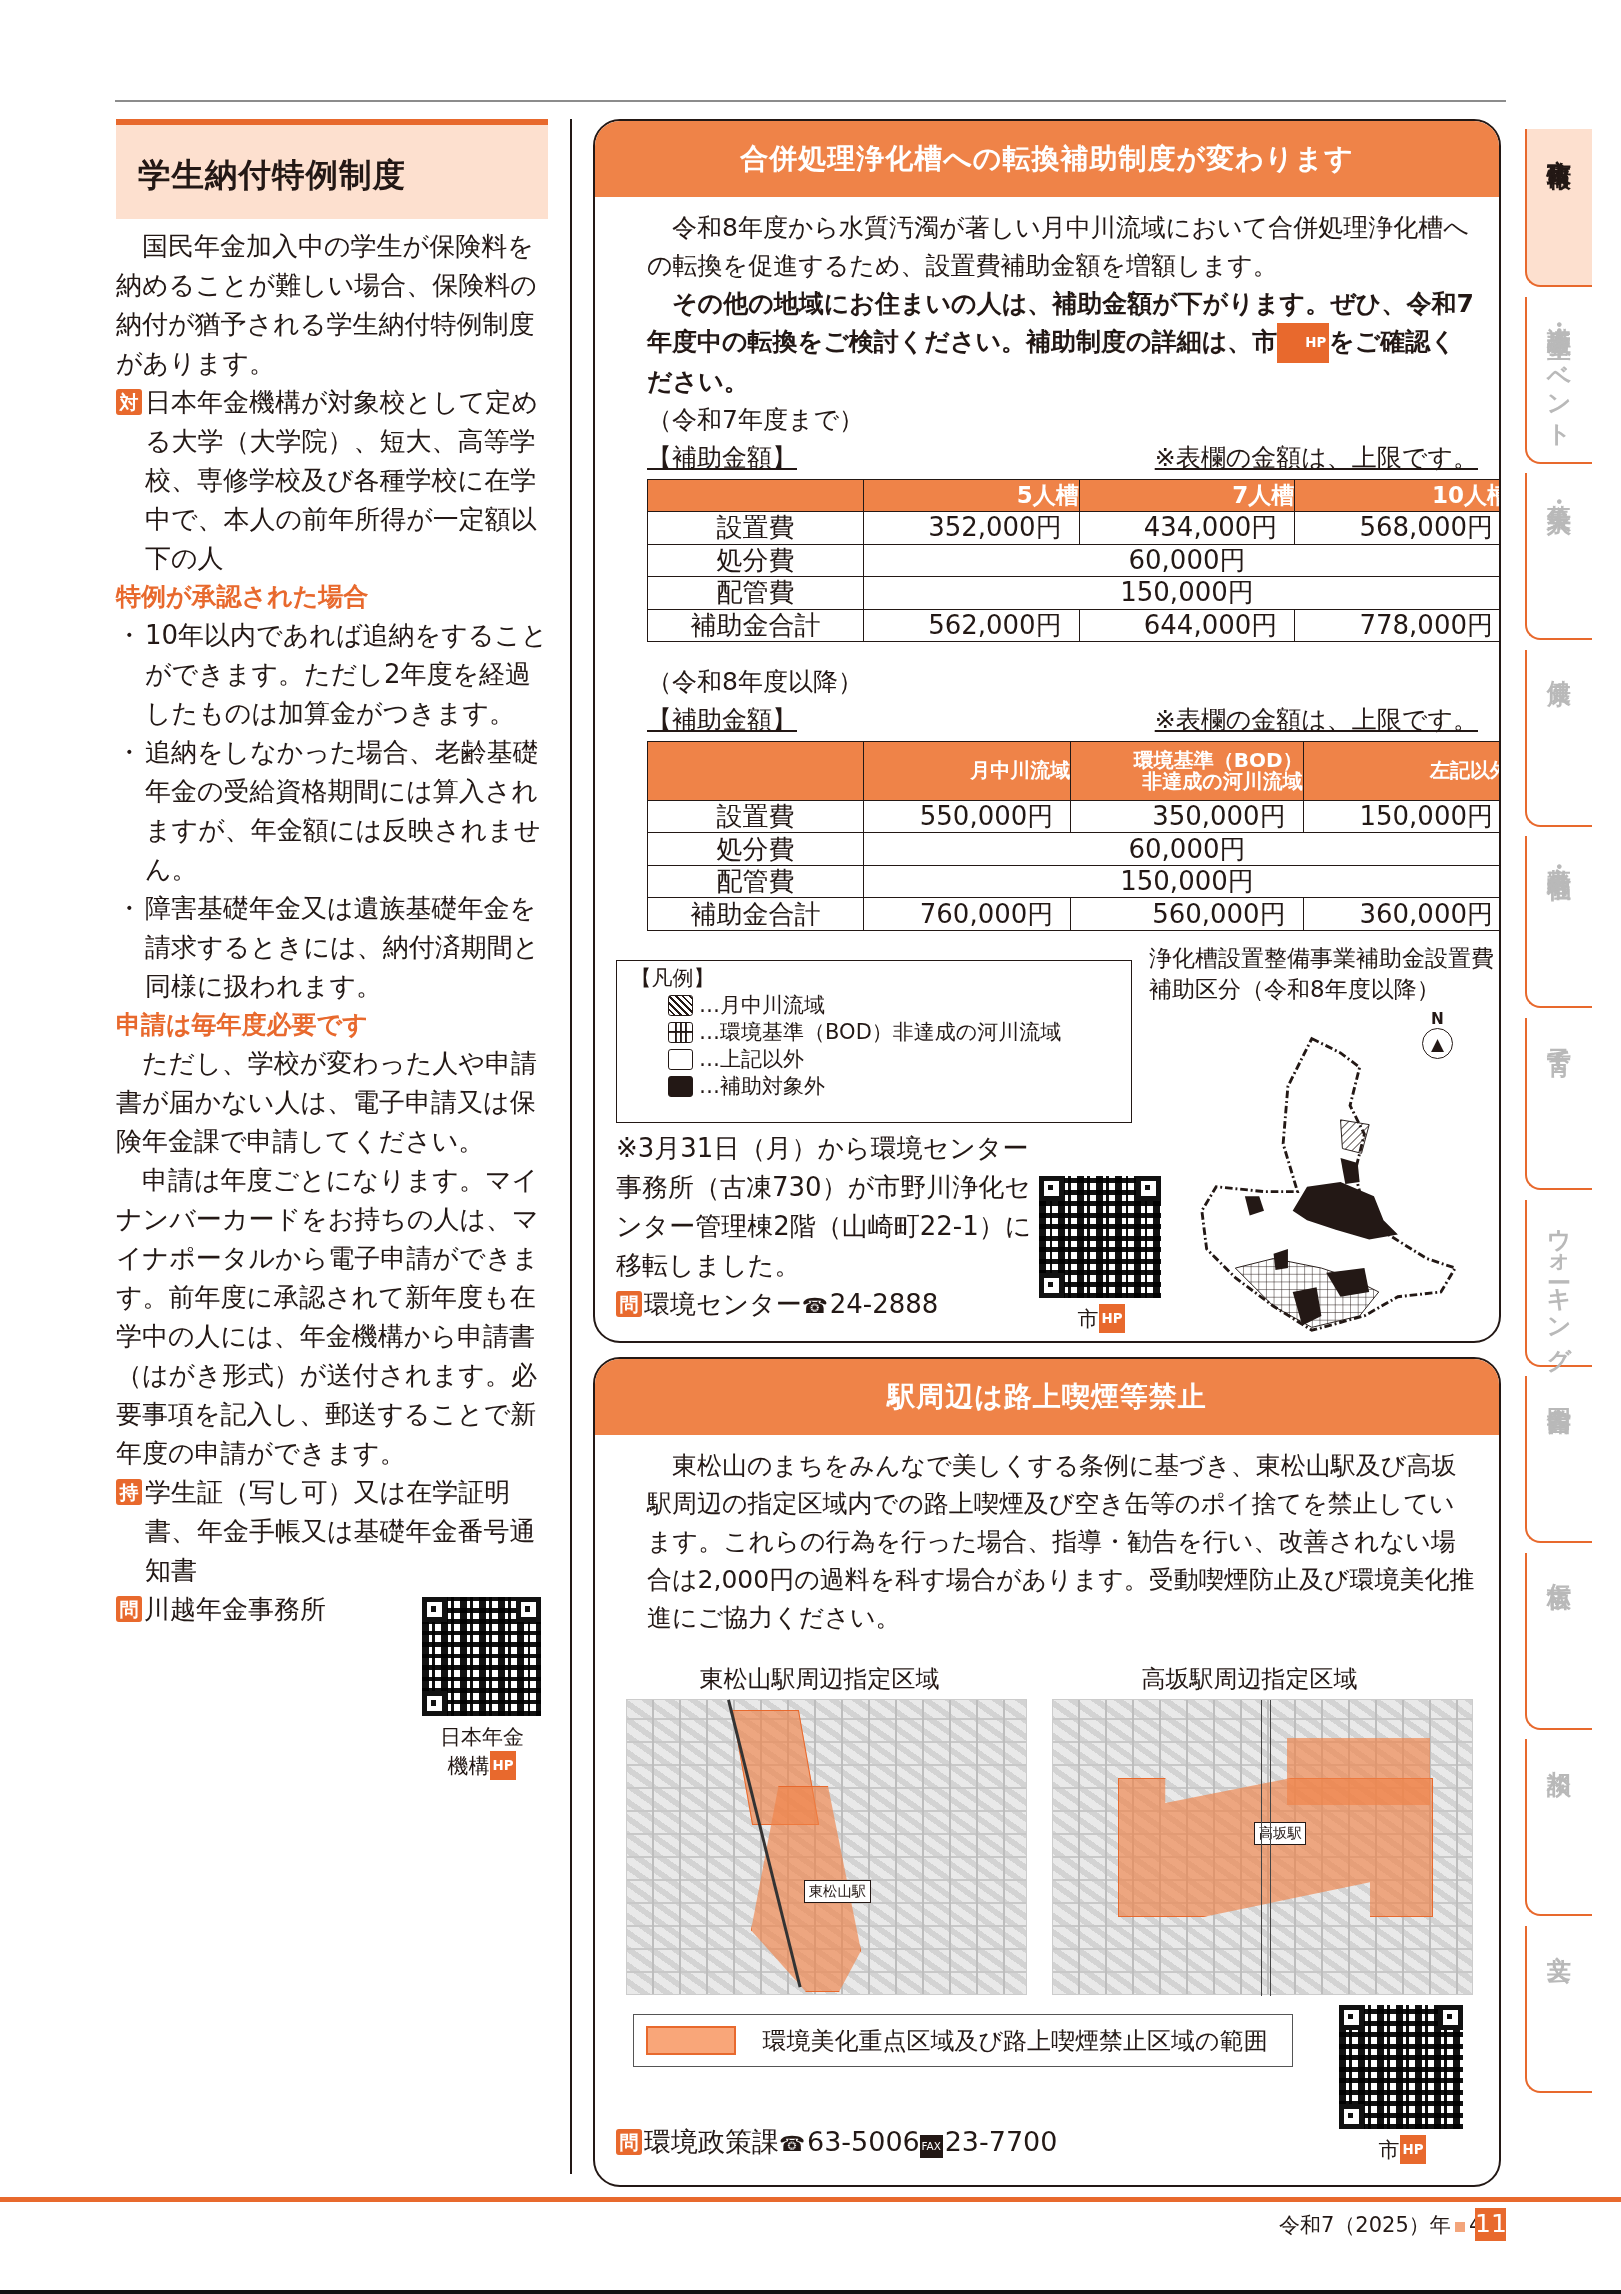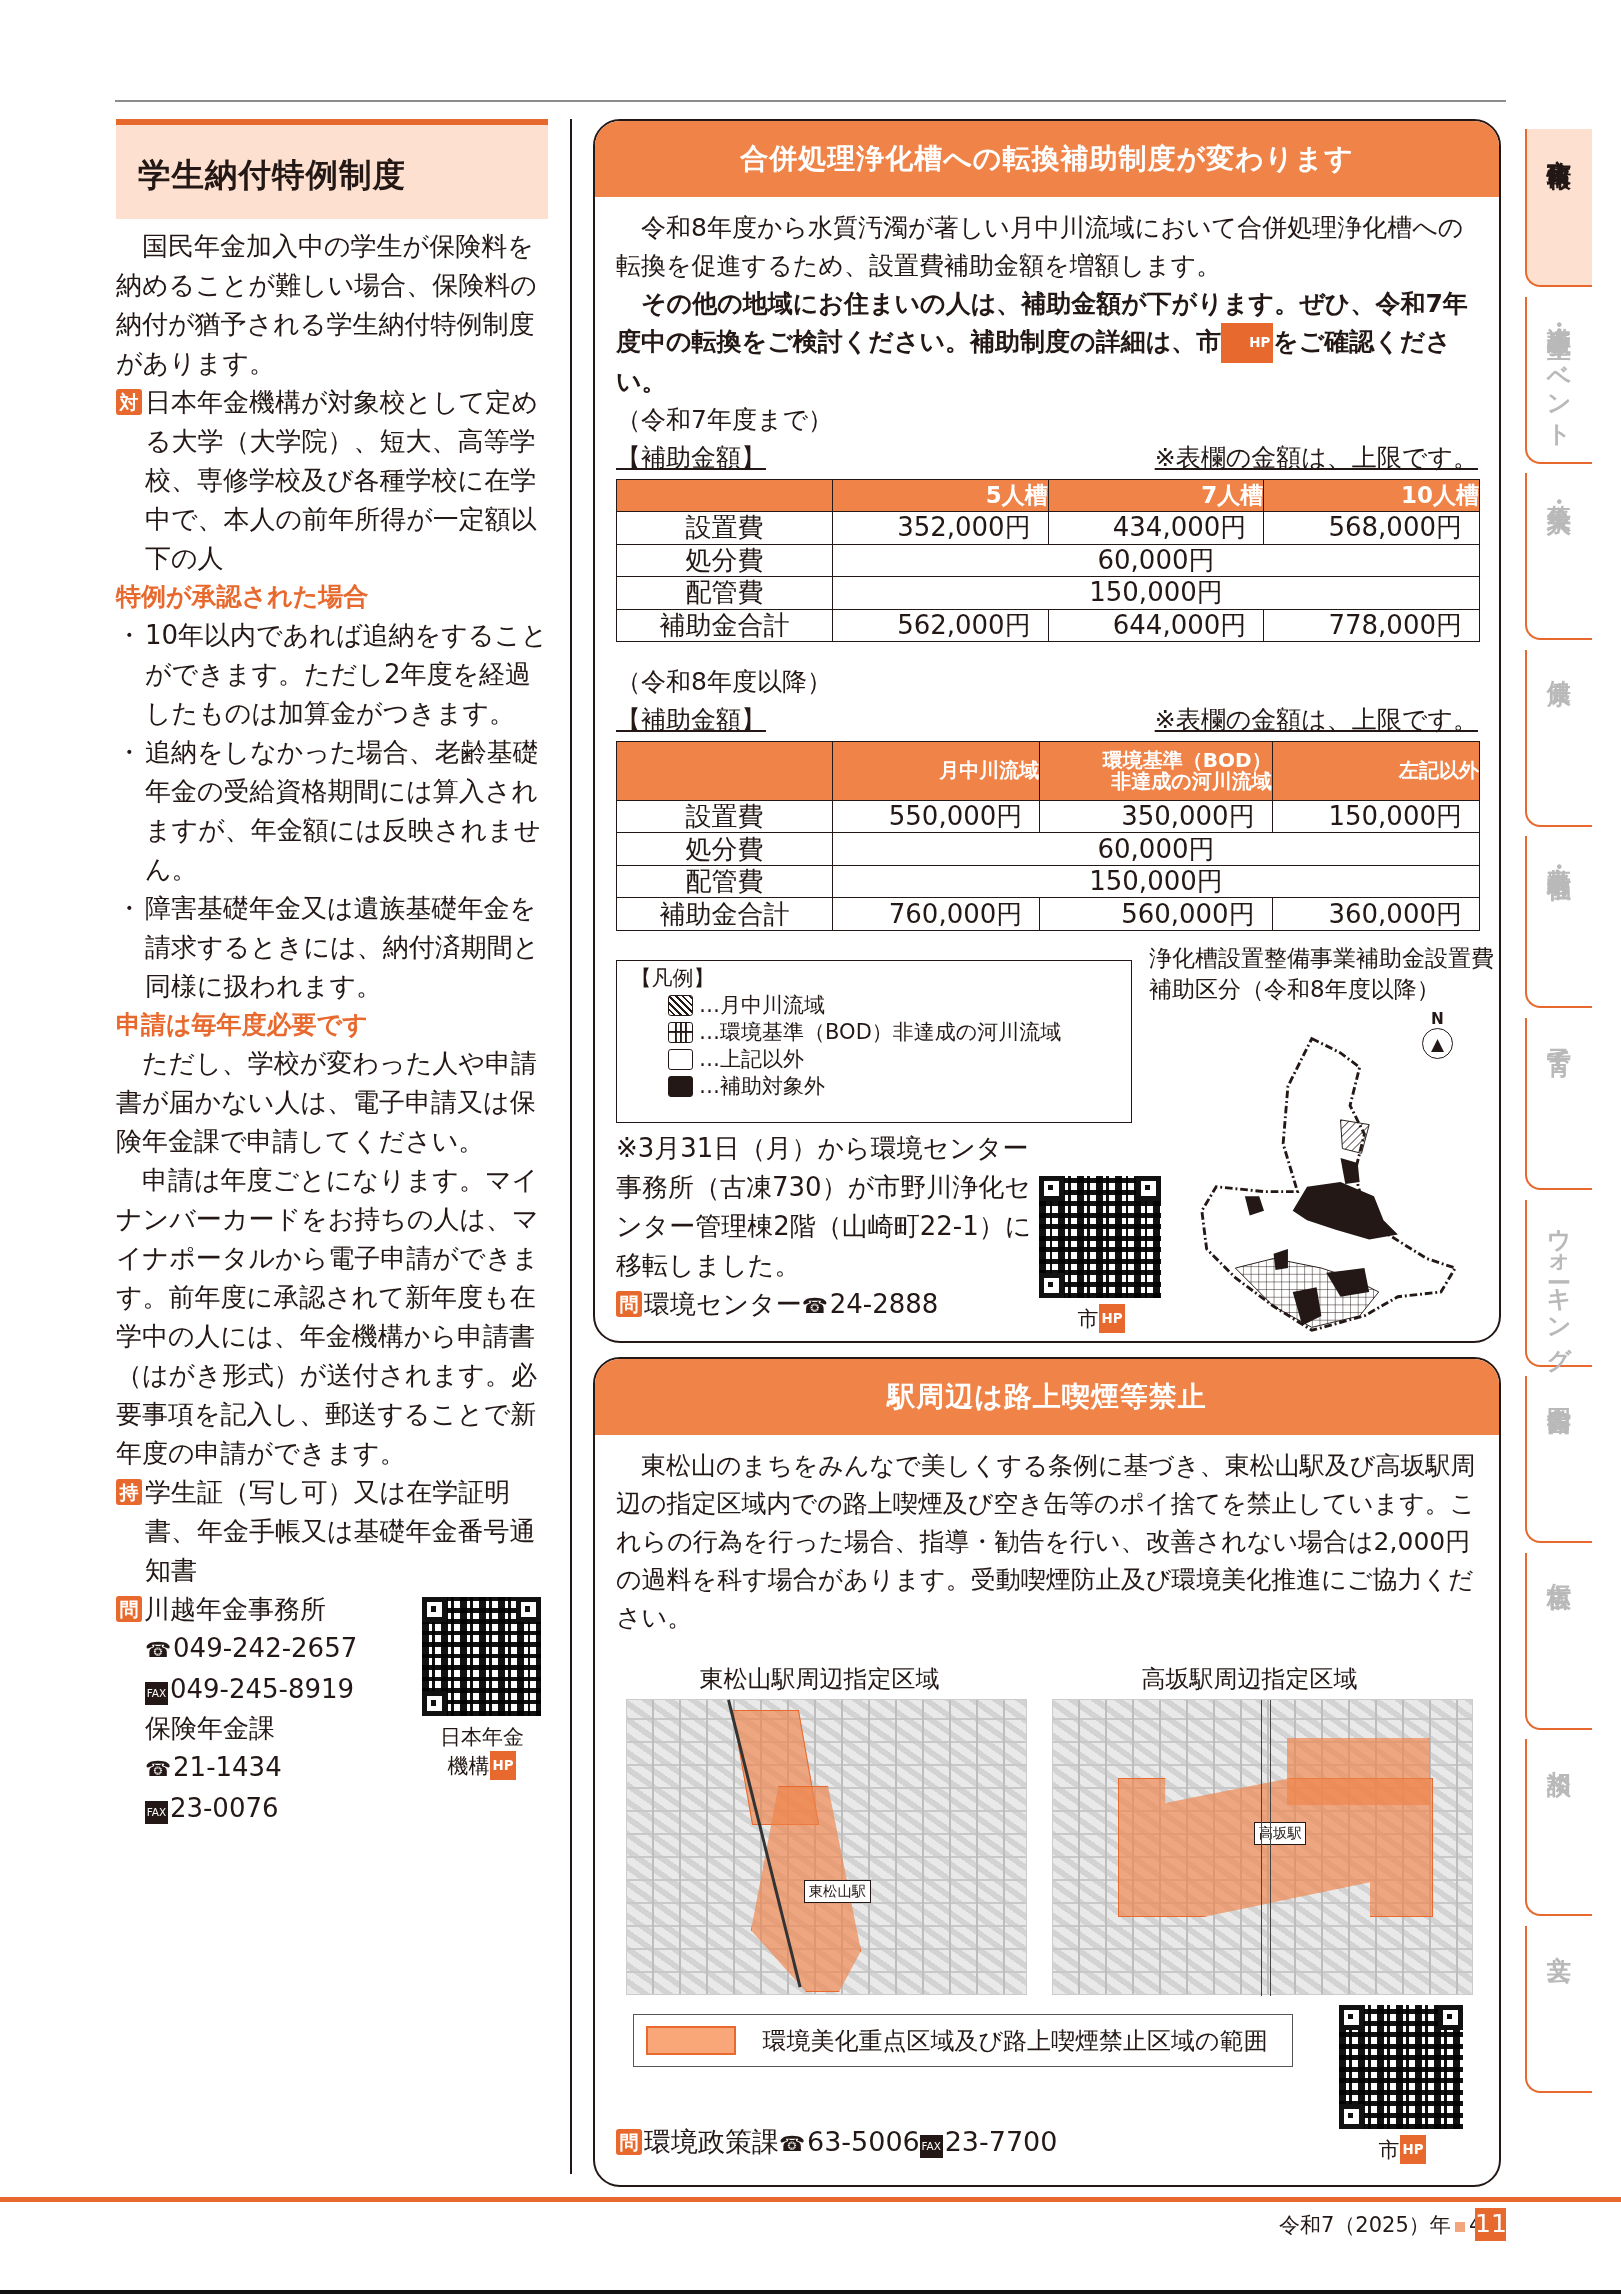--- a/index.html
+++ b/index.html
@@ -35,21 +35,21 @@
   .qr .finder { position: absolute; width: 25px; height: 25px; border: 5.7px solid #111; background: #fff; }
   .qr .finder::after { content: ""; position: absolute; left: 3.8px; top: 3.8px; width: 5.7px; height: 5.7px; background: #111; }
   .qr .f1 { left: 0; top: 0; } .qr .f2 { right: 0; top: 0; } .qr .f3 { left: 0; bottom: 0; }
   .qr-caption { position: absolute; text-align: center; font-size: 21px; line-height: 27px; }
   .hp-badge { display: inline-block; background: #e8692d; color: #fff; font-size: 13.4px; font-weight: bold; padding: 1px 2.9px; border-radius: 0; vertical-align: 2.9px; }
 
   
   .panel { position: absolute; border: 2.9px solid #231815; border-radius: 27px; overflow: hidden; background: #fff; }
   .panel1 { left: 593px; top: 119px; width: 908px; height: 1224px; }
   .panel-title { background: #ef8348; color: #fff; font-weight: bold; height: 76px; font-size: 28px; line-height: 76px; text-align: center; letter-spacing: 1px; }
-  .panel-body { padding: 11.5px 21px 0 21px; font-size: 25px; line-height: 38px; }
+  .panel-body { padding: 11.5px 21px 0 21px; font-size: 25px; line-height: 38px; margin-left: 31px; }
   .bold { font-weight: bold; }
   .row-between { display: flex; justify-content: space-between; text-decoration: underline; }
   table.subsidy { border-collapse: collapse; width: 864px; margin-top: 1.9px; font-size: 26px; }
   table.subsidy th, table.subsidy td { border: 1.9px solid #231815; height: 32.5px; line-height: 31px; }
   table.subsidy th { background: #ef8348; color: #fff; font-weight: bold; font-size: 23px; text-align: right; }
   table.subsidy td { text-align: center; }
   table.subsidy td.num { text-align: right; padding-right: 17px; }
   table.subsidy .c0 { width: 216px; }
   table.subsidy th.two-line { font-size: 20px; line-height: 21px; height: 59px; }
   .spacer { height: 21px; }
@@ -107,27 +107,20 @@
     <p class="bullet">追納をしなかった場合、老齢基礎年金の受給資格期間には算入されますが、年金額には反映されません。</p>
     <p class="bullet">障害基礎年金又は遺族基礎年金を請求するときには、納付済期間と同様に扱われます。</p>
     <div class="sub-heading">申請は毎年度必要です</div>
     <p class="indent">ただし、学校が変わった人や申請書が届かない人は、電子申請又は保険年金課で申請してください。</p>
     <p class="indent">申請は年度ごとになります。マイナンバーカードをお持ちの人は、マイナポータルから電子申請ができます。前年度に承認されて新年度も在学中の人には、年金機構から申請書（はがき形式）が送付されます。必要事項を記入し、郵送することで新年度の申請ができます。</p>
     <p class="hang">
       <span class="badge">持</span><span>学生証（写し可）又は在学証明書、年金手帳又は基礎年金番号通知書</span>
     </p>
     <div class="contact-block">
       <p><span class="badge">問</span><span>川越年金事務所</span></p>
-      <div class="contact-lines">
-        <p><span class="tel-icon">☎</span><span>049-242-2657</span></p>
-        <p><span class="fax-icon">FAX</span><span>049-245-8919</span></p>
-        <p>保険年金課</p>
-        <p><span class="tel-icon">☎</span><span>21-1434</span></p>
-        <p><span class="fax-icon">FAX</span><span>23-0076</span></p>
-      </div>
       <div class="qr" style="left:306px; top:7.6px; width:119px; height:119px;">
         <span class="finder f1"></span>
           <span class="finder f2"></span>
           <span class="finder f3"></span>
       </div>
       <div class="qr-caption" style="left:304px; top:134px; width:124px;">
         <div>日本年金</div>
         <div><span>機構</span><span class="hp-badge">HP</span></div>
       </div>
     </div>

